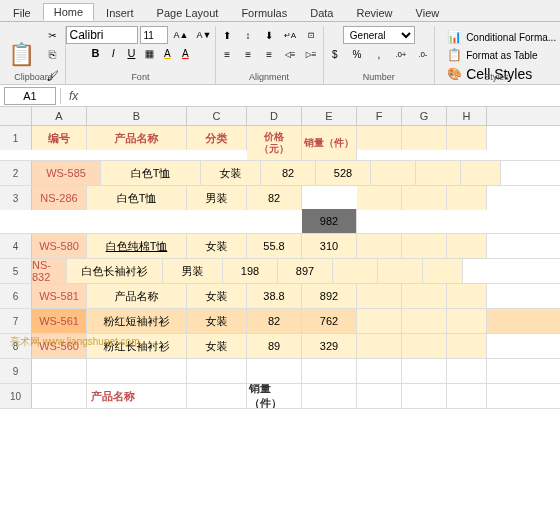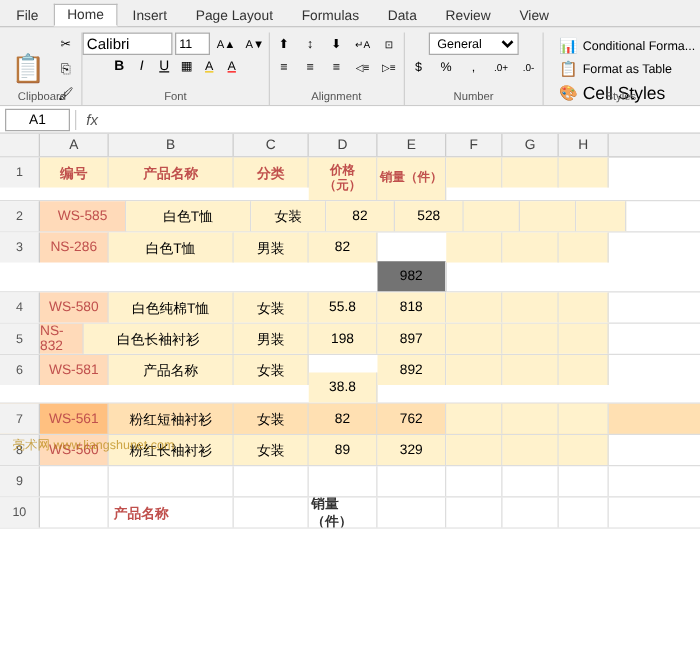--- a/index.html
+++ b/index.html
@@ -238,47 +238,47 @@
     <div class="cell" style="width:55px; background:#fff2cc;">82</div>
     <div class="cell" style="width:55px; background:#737373;margin-top:23px;">982</div>
     <div class="cell" style="width:45px;"></div>
     <div class="cell" style="width:45px;"></div>
     <div class="cell" style="width:40px;"></div>
   </div>
 
   <div class="grid-row data-row">
     <div class="row-num">4</div>
     <div class="cell cell-a" style="width:55px; background:#ffdab9; color:#c0504d;">WS-580</div>
-    <div class="cell" style="width:100px; background:#fff2cc;">白色纯棉T恤</div>
+    <div class="cell" style="width:100px; background:#fff2cc;text-decoration:underline;">白色纯棉T恤</div>
     <div class="cell" style="width:60px; background:#fff2cc;">女装</div>
     <div class="cell" style="width:55px; background:#fff2cc;">55.8</div>
-    <div class="cell" style="width:55px; background:#fff2cc;">818</div>
+    <div class="cell" style="width:55px; background:#fff2cc;">310</div>
     <div class="cell" style="width:45px;"></div>
     <div class="cell" style="width:45px;"></div>
     <div class="cell" style="width:40px;"></div>
   </div>
 
   <div class="grid-row data-row">
     <div class="row-num">5</div>
     <div class="cell cell-a" style="width:35px; background:#ffdab9; color:#c0504d;">NS-832</div>
-    <div class="cell" style="width:120px; background:#fff2cc;">白色长袖衬衫</div>
+    <div class="cell" style="width:96px; background:#fff2cc;">白色长袖衬衫</div>
     <div class="cell" style="width:60px; background:#fff2cc;">男装</div>
     <div class="cell" style="width:55px; background:#fff2cc;">198</div>
     <div class="cell" style="width:55px; background:#fff2cc;">897</div>
     <div class="cell" style="width:45px;"></div>
     <div class="cell" style="width:45px;"></div>
     <div class="cell" style="width:40px;"></div>
   </div>
 
   <div class="grid-row data-row">
     <div class="row-num">6</div>
     <div class="cell cell-a" style="width:55px; background:#ffdab9; color:#c0504d;">WS-581</div>
     <div class="cell" style="width:100px; background:#fff2cc;">产品名称</div>
     <div class="cell" style="width:60px; background:#fff2cc;">女装</div>
-    <div class="cell" style="width:55px; background:#fff2cc;margin-top:14px;">38.8</div>
+    <div class="cell" style="width:55px; background:#fff2cc;">38.8</div>
     <div class="cell" style="width:55px; background:#fff2cc;">892</div>
     <div class="cell" style="width:45px;"></div>
     <div class="cell" style="width:45px;"></div>
     <div class="cell" style="width:40px;"></div>
   </div>
 
   <div class="grid-row data-row" style="background:#ffe0b2;">
     <div class="row-num">7</div>
     <div class="cell cell-a" style="width:55px; background:#ffc080; color:#c0504d;">WS-561</div>
     <div class="cell" style="width:100px; background:#ffe0b2;">粉红短袖衬衫</div>

